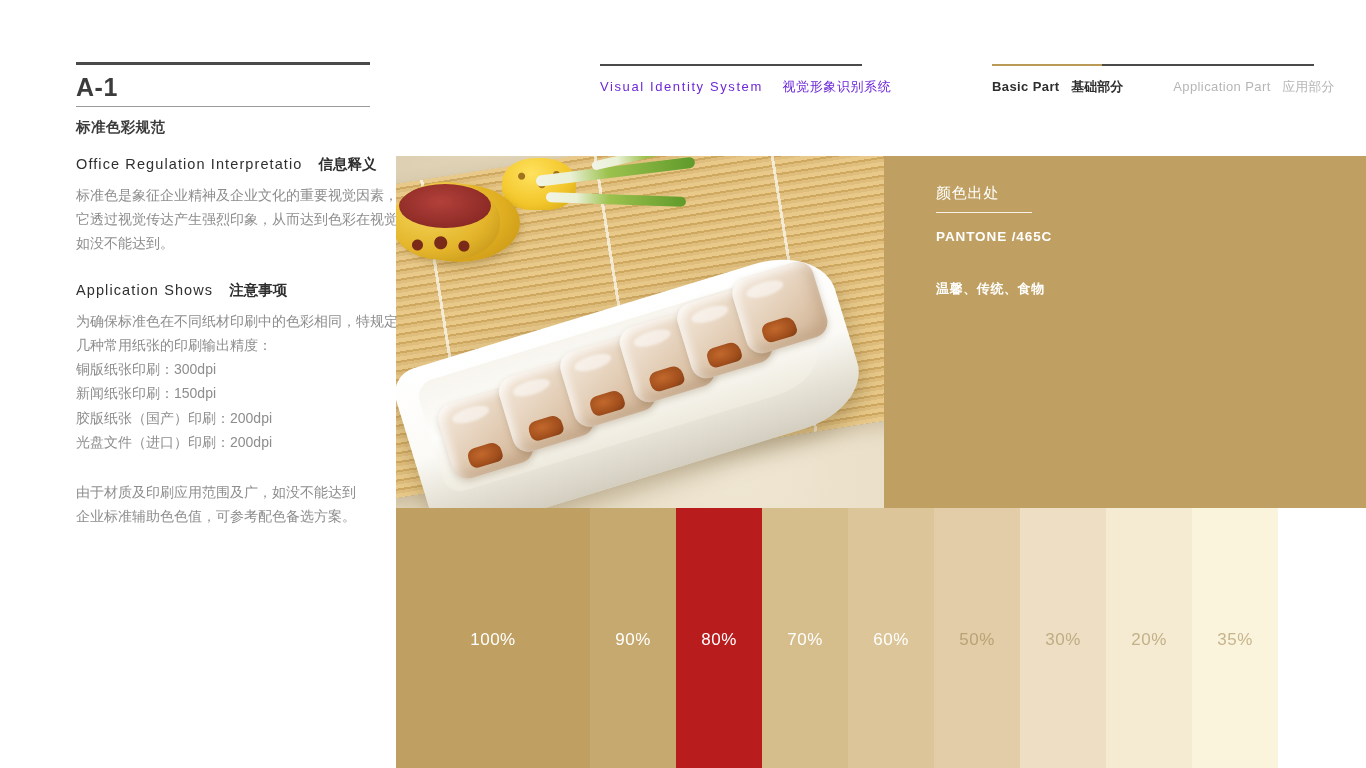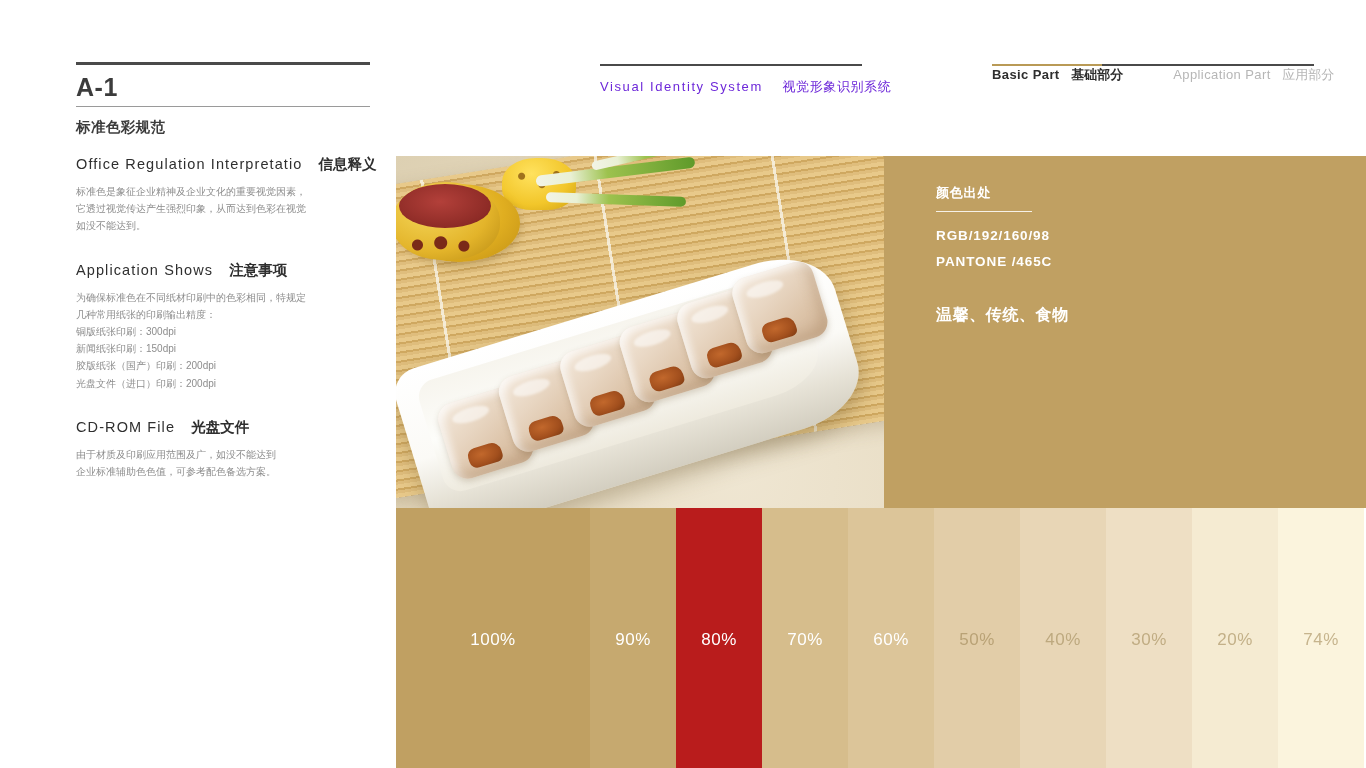--- a/index.html
+++ b/index.html
@@ -47,20 +47,21 @@
     white-space: nowrap;
   }
   #vis-label .en { letter-spacing: 1.6px; }
   #vis-label .cn { margin-left: 16px; letter-spacing: 0.6px; }
 
   #parts-block { left: 992px; top: 64px; width: 322px; }
   .parts-rules { display: flex; width: 100%; }
   .parts-rules .seg-active { height: 2px; background: #b99a56; flex: 0 0 110px; }
   .parts-rules .seg-rest { height: 2px; background: #4a4a4a; flex: 1 1 auto; }
   #parts-labels {
+    padding-top: 12px;
     display: flex;
     align-items: baseline;
     white-space: nowrap;
   }
   .part-tab { font-size: 13px; }
   .part-tab.active { color: #2e2e2e; font-weight: bold; }
   .part-tab.inactive { color: #b6b6b6; margin-left: 50px; }
   .part-tab .tab-en { letter-spacing: 0.4px; }
   .part-tab .tab-cn { margin-left: 8px; }
   .part-tab.inactive .tab-en { font-weight: normal; }
@@ -75,21 +76,21 @@
   .sec { margin-bottom: 26px; }
   .sec-head {
     font-size: 14.5px;
     color: #2f2f2f;
     margin-bottom: 9px;
     white-space: nowrap;
   }
   .sec-head .h-en { letter-spacing: 1.1px; }
   .sec-head .h-cn { margin-left: 12px; font-weight: bold; margin-top: 7px; }
   .sec-body {
-    font-size: 10px;
+    font-size: 14px;
     line-height: 1.72;
     color: #8d8d8d;
   }
   .sec-body div { white-space: nowrap; }
 
   
   #photo {
     position: absolute;
     left: 396px;
     top: 156px;
@@ -239,41 +240,41 @@
 
   
   #spec-panel {
     position: absolute;
     left: 884px; top: 156px;
     width: 482px; height: 352px;
     background: #c0a062;
   }
   #spec-inner { padding: 28px 0 0 52px; }
   #spec-title {
-    font-size: 13px;
-    font-weight: bold;
+    font-size: 15px;
+    font-weight: normal;
     color: #ffffff;
     letter-spacing: 0.8px;
   }
   #spec-rule {
     width: 96px; height: 1px;
     background: rgba(255,255,255,0.85);
     margin: 9px 0 16px 0;
   }
   .spec-line {
     font-size: 13.5px;
     font-weight: bold;
     color: #ffffff;
     letter-spacing: 0.9px;
     margin-bottom: 11px;
     white-space: nowrap;
   }
   #spec-keywords {
     margin-top: 36px;
-    font-size: 16px;
+    font-size: 13px;
     font-weight: bold;
     color: #ffffff;
     letter-spacing: 0.6px;
   }
 
   
   #swatches {
     position: absolute;
     left: 396px; top: 508px;
     width: 836px; height: 260px;
@@ -352,24 +353,20 @@
       <div>为确保标准色在不同纸材印刷中的色彩相同，特规定</div>
       <div>几种常用纸张的印刷输出精度：</div>
       <div>铜版纸张印刷：300dpi</div>
       <div>新闻纸张印刷：150dpi</div>
       <div>胶版纸张（国产）印刷：200dpi</div>
       <div>光盘文件（进口）印刷：200dpi</div>
     </div>
   </div>
 
   <div class="sec">
-    <div class="sec-head">
-      <span class="h-en">CD-ROM File</span>
-      <span class="h-cn">光盘文件</span>
-    </div>
     <div class="sec-body">
       <div>由于材质及印刷应用范围及广，如没不能达到</div>
       <div>企业标准辅助色色值，可参考配色备选方案。</div>
     </div>
   </div>
 
 </div>
 
 <div id="photo">
   <div class="cloth"></div>
@@ -400,21 +397,20 @@
         <div class="roll r6"></div>
       </div>
     </div>
   </div>
 </div>
 
 <div id="spec-panel" style="background: rgb(192, 160, 98);">
   <div id="spec-inner">
     <div id="spec-title">颜色出处</div>
     <div id="spec-rule"></div>
-    <div class="spec-line">RGB/192/160/98</div>
     <div class="spec-line">PANTONE /465C</div>
     <div id="spec-keywords">温馨、传统、食物</div>
   </div>
 </div>
 
 <div id="swatches">
   <div class="swatch first" style="background: rgb(192, 160, 98);">
     <div class="swatch-label" style="color: rgb(255, 255, 255);">100%</div>
   </div>
   <div class="swatch" style="background: rgb(198, 169, 111);">
@@ -425,25 +421,22 @@
   </div>
   <div class="swatch" style="background: rgb(214, 189, 140);">
     <div class="swatch-label" style="color: rgb(255, 255, 255);">70%</div>
   </div>
   <div class="swatch" style="background: rgb(220, 197, 153);">
     <div class="swatch-label" style="color: rgb(255, 255, 255);">60%</div>
   </div>
   <div class="swatch" style="background: rgb(226, 205, 168);">
     <div class="swatch-label" style="color: rgb(185, 162, 118);">50%</div>
   </div>
-  <div class="swatch" style="background: rgb(232, 214, 182);">
-    <div class="swatch-label" style="color: rgb(189, 169, 127);">40%</div>
-  </div>
   <div class="swatch" style="background: rgb(238, 223, 196);">
     <div class="swatch-label" style="color: rgb(192, 172, 131);">30%</div>
   </div>
   <div class="swatch" style="background: rgb(245, 235, 210);">
     <div class="swatch-label" style="color: rgb(195, 176, 136);">20%</div>
   </div>
   <div class="swatch" style="background: rgb(251, 244, 221);">
-    <div class="swatch-label" style="color: rgb(198, 180, 141);">74%</div>
+    <div class="swatch-label" style="color: rgb(198, 180, 141);">35%</div>
   </div>
 </div>
 
 </body></html>

